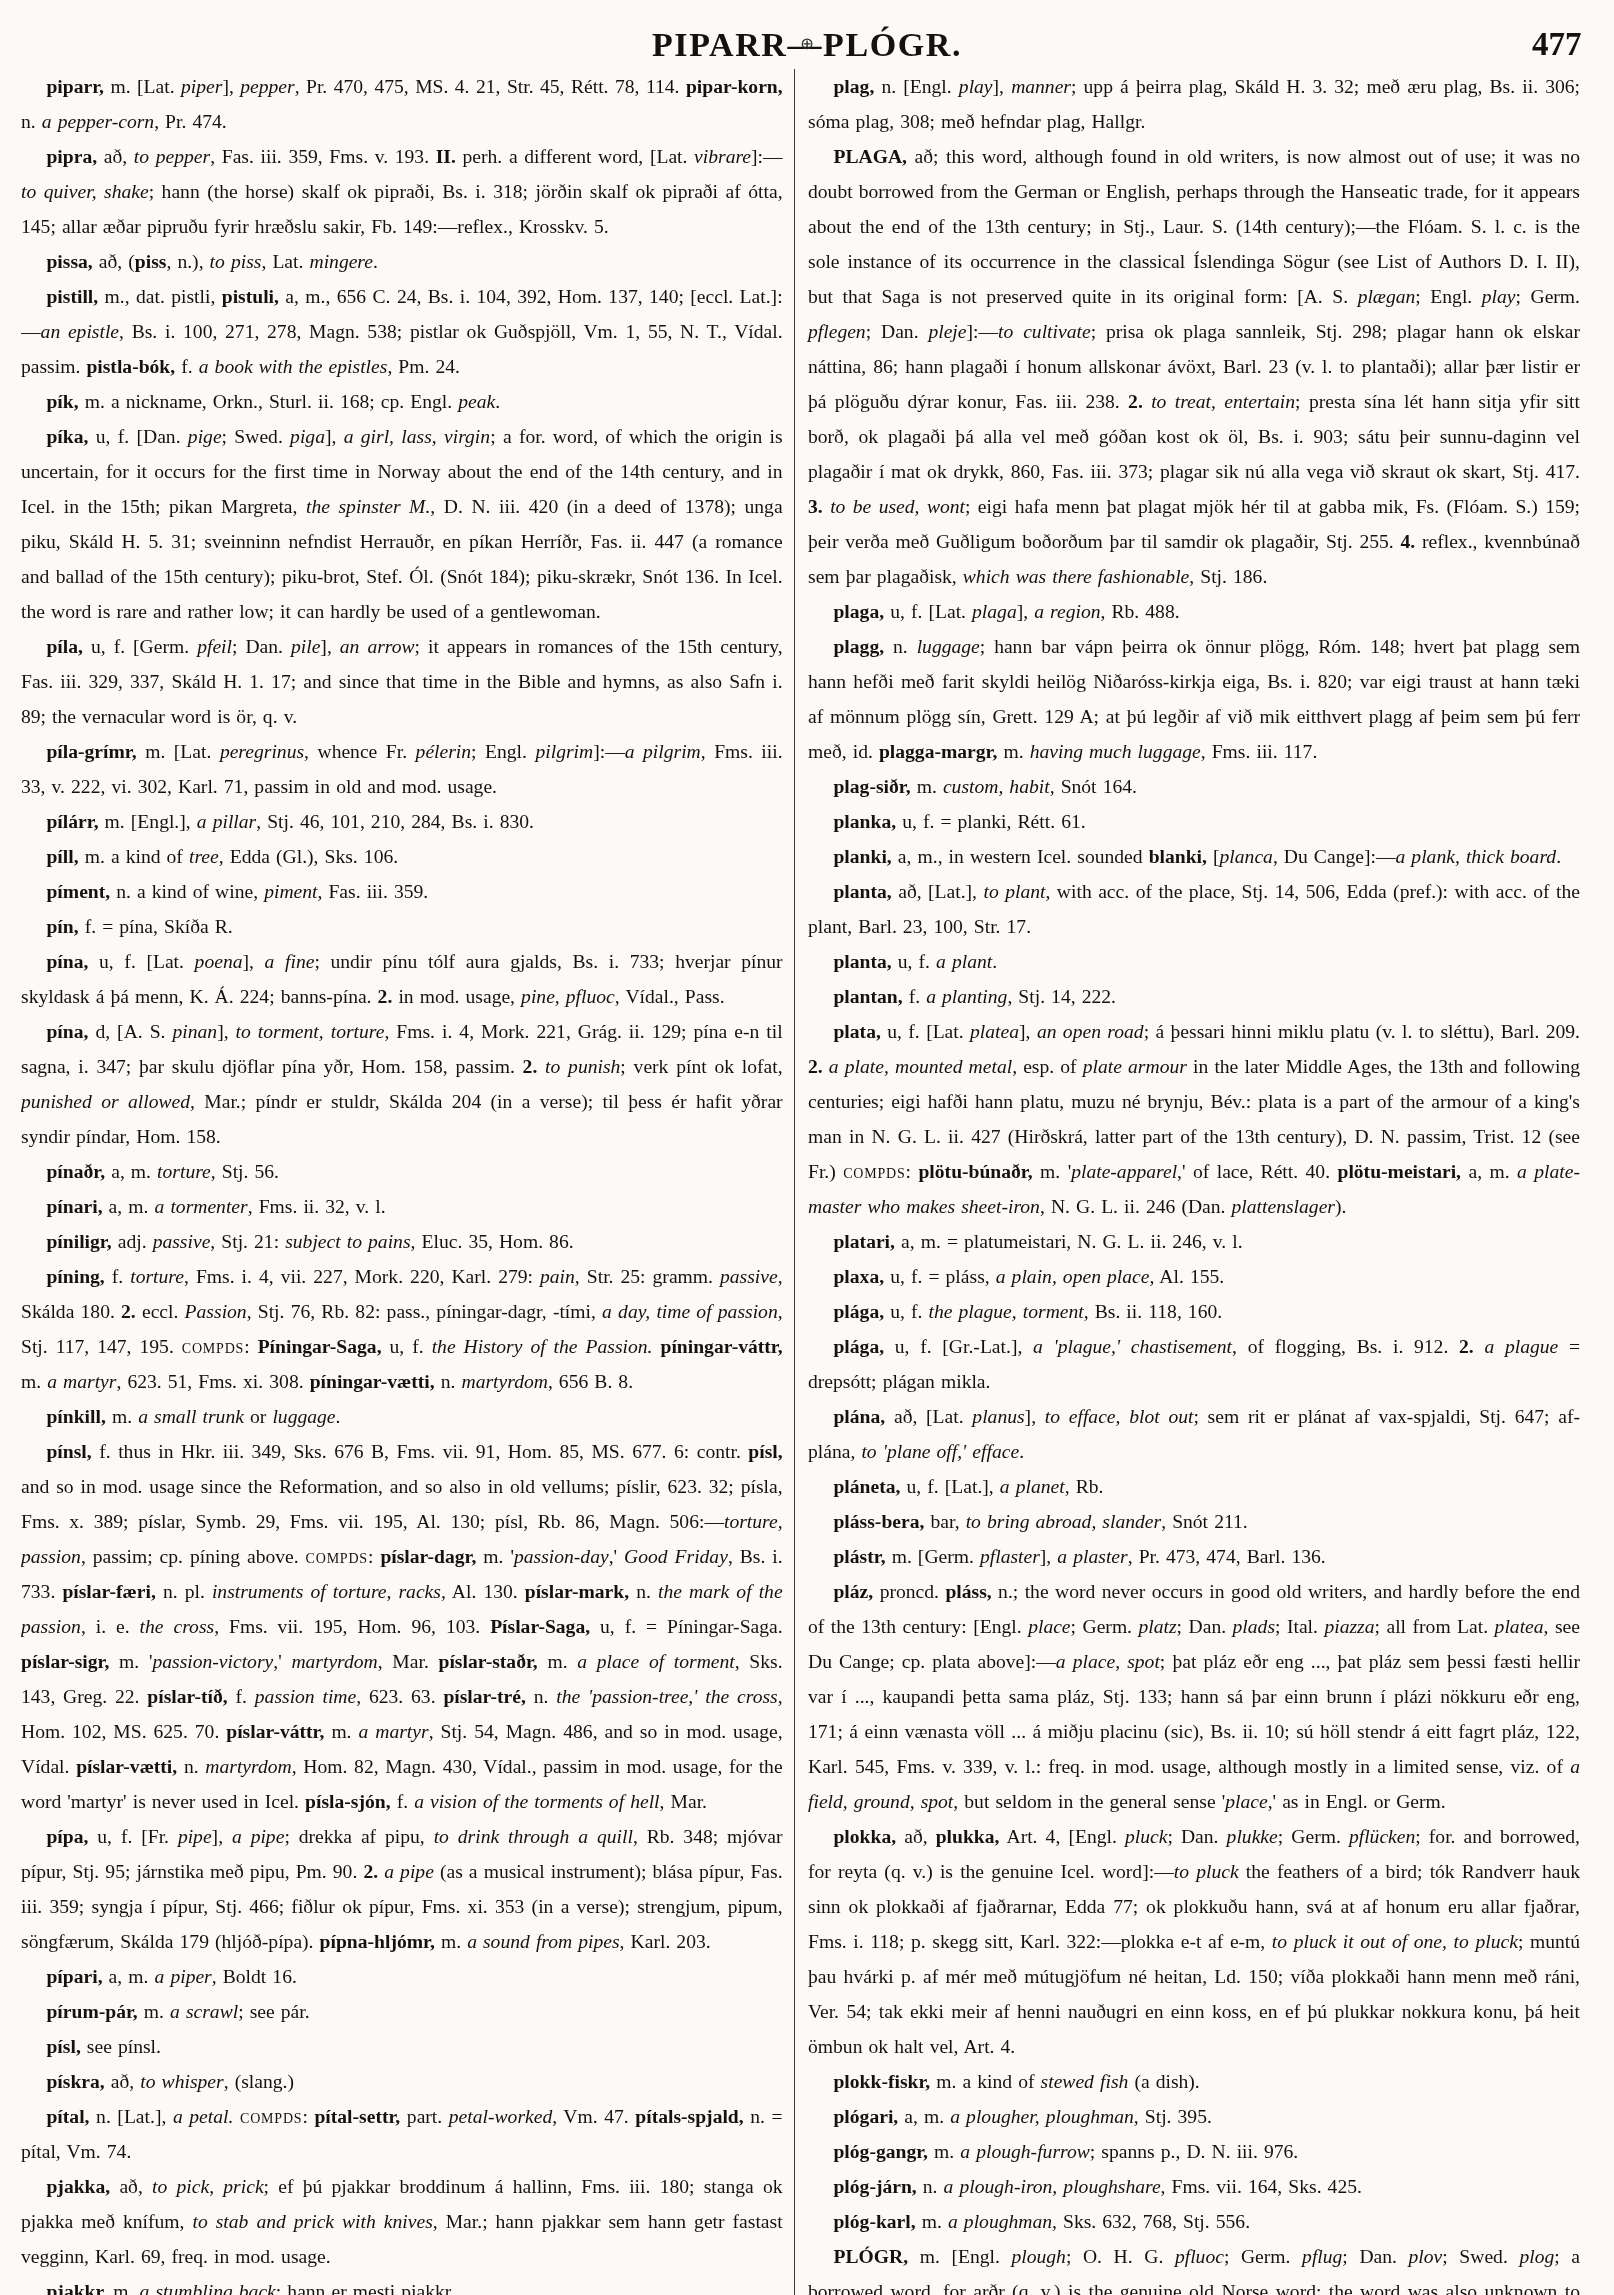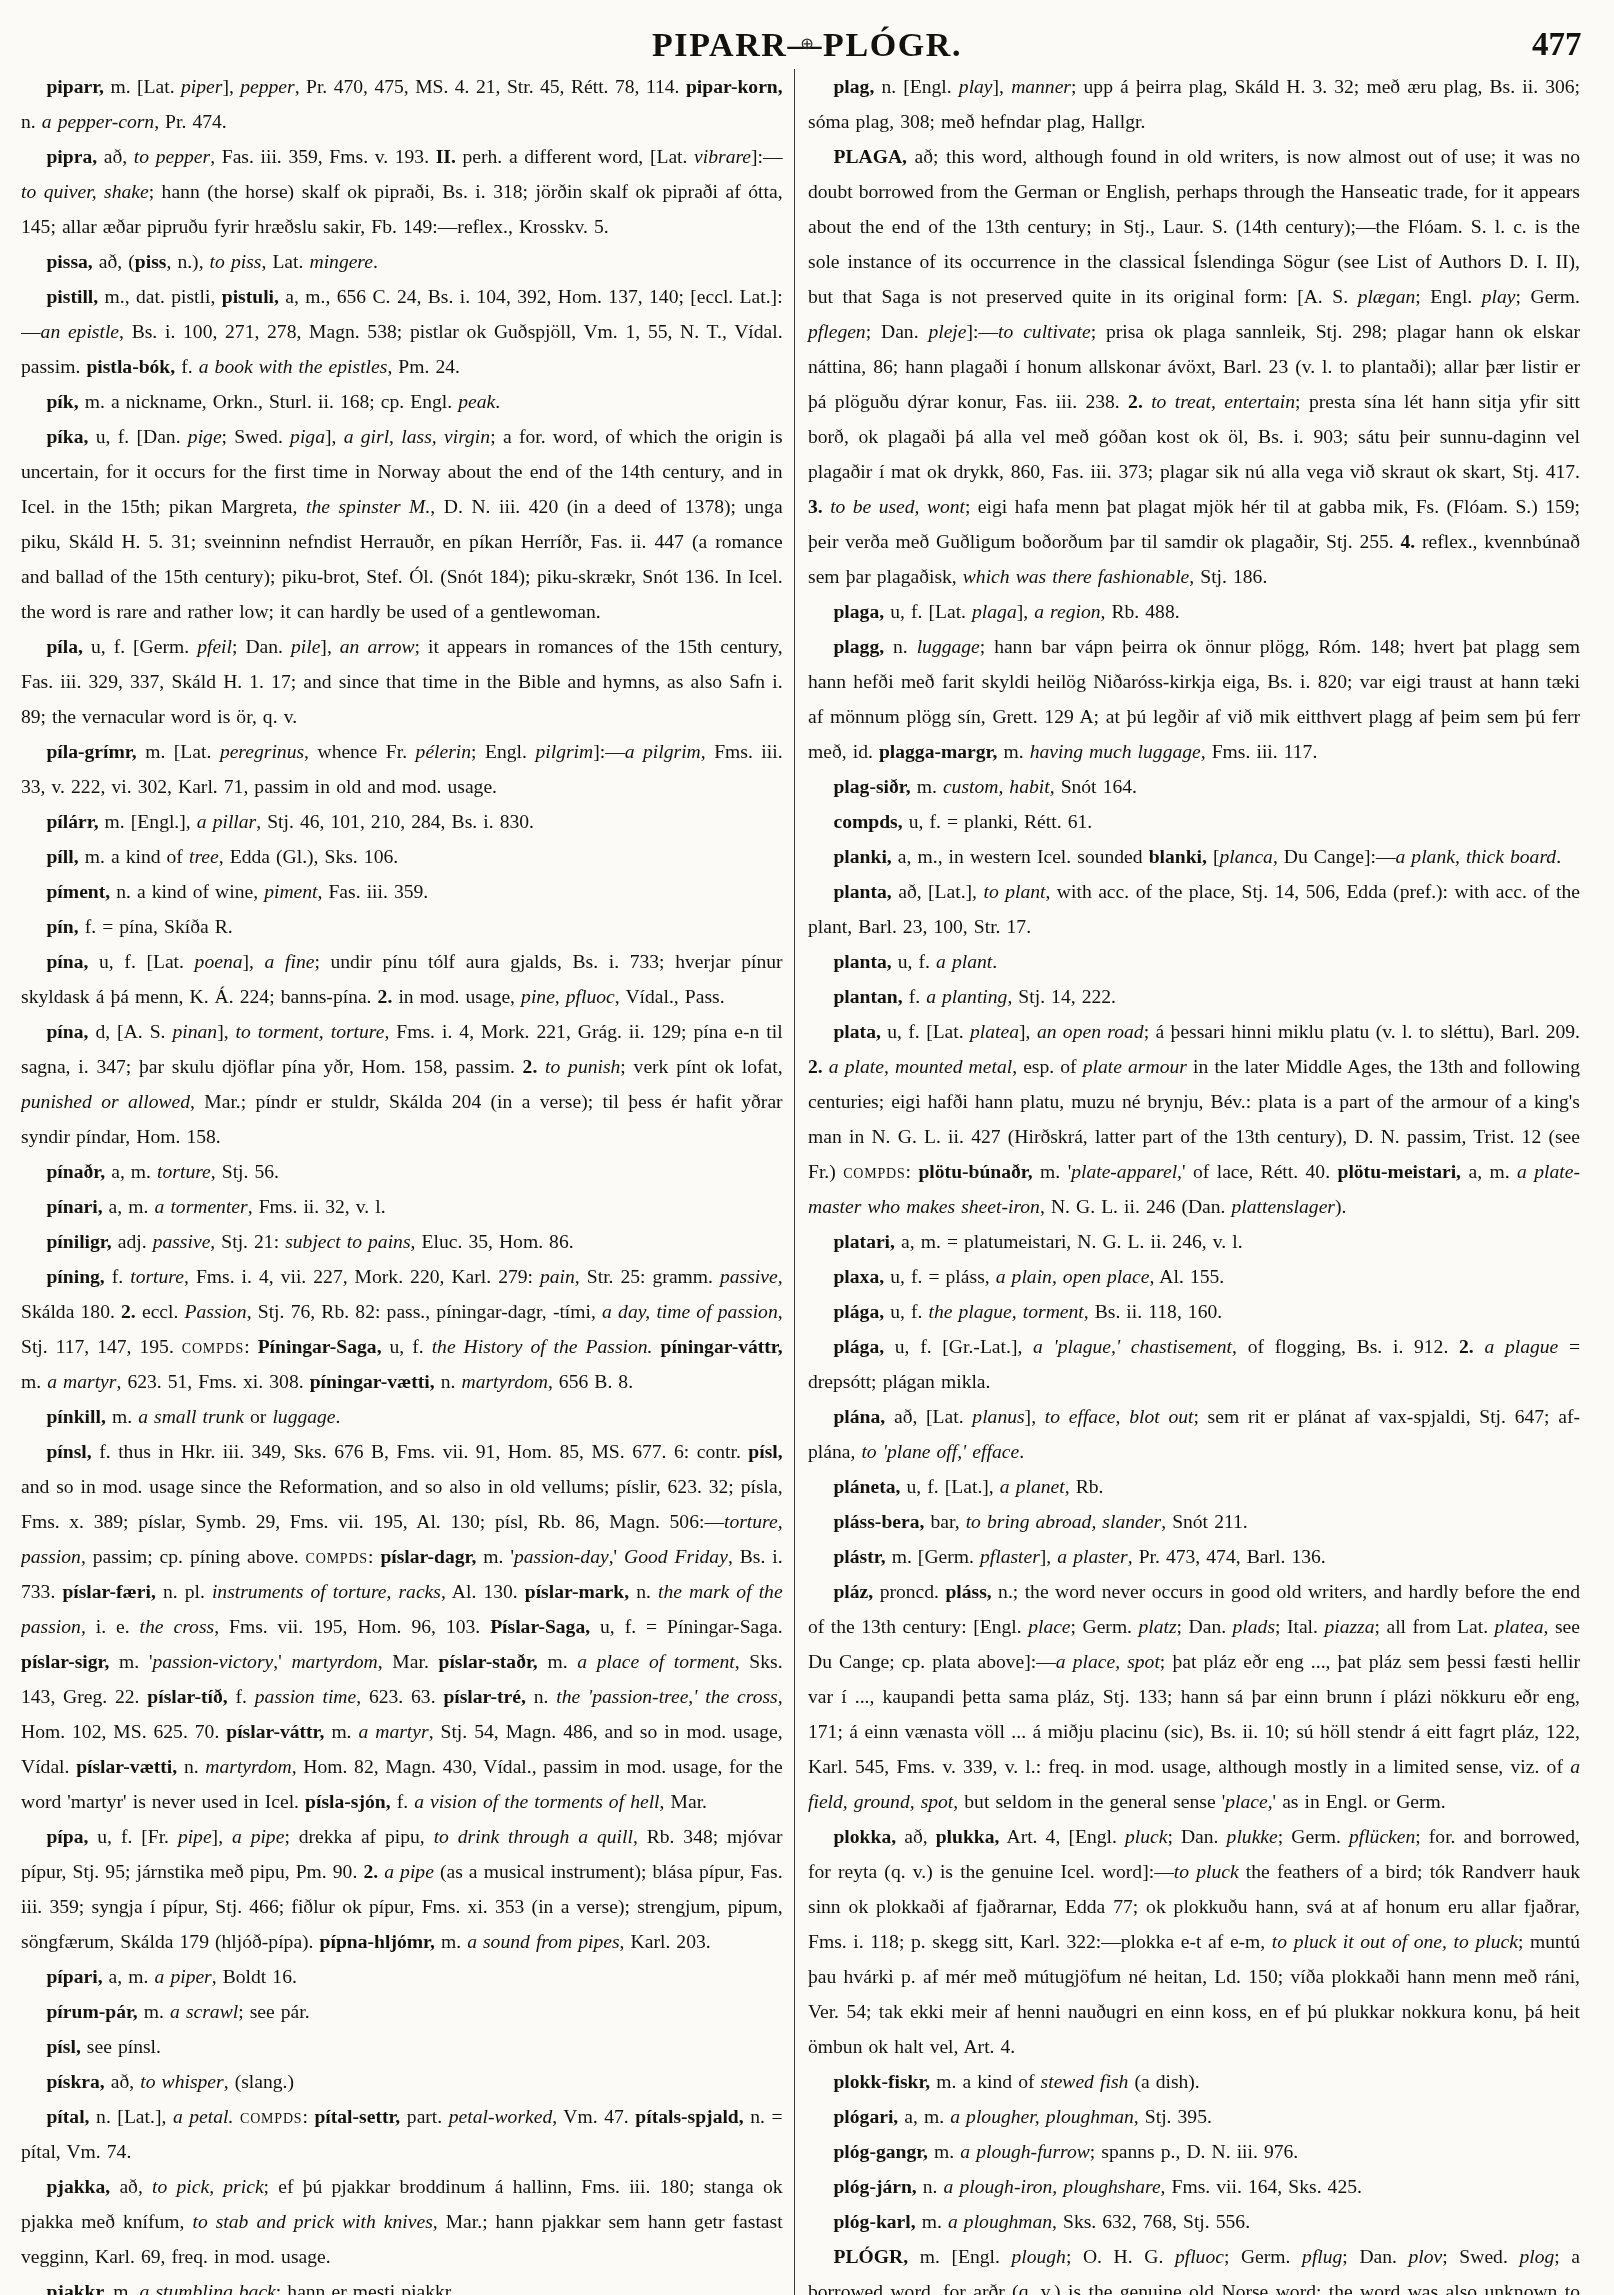--- a/index.html
+++ b/index.html
@@ -92,21 +92,21 @@
         <p class="entry"><span class="b">pjakkr,</span><span> m. </span><span class="i">a stumbling back</span><span>; hann er mesti pjakkr.</span></p>
         <p class="entry"><span class="b">pjátr,</span><span> n. </span><span class="i">pewter</span><span>, Bs. ii. 322.</span></p>
         <p class="entry"><span class="b">pjönkur,</span><span> f. pl. </span><span class="i">luggage</span><span>, esp. of a beggar's </span><span class="i">bundle, pack, truss</span><span>.</span></p>
       </div>
     <div class="col col-right" id="col-right">
         <p class="entry"><span class="b">plag,</span><span> n. [Engl. </span><span class="i">play</span><span>], </span><span class="i">manner</span><span>; upp á þeirra plag, Skáld H. 3. 32; með æru plag, Bs. ii. 306; sóma plag, 308; með hefndar plag, Hallgr.</span></p>
         <p class="entry"><span class="b">PLAGA,</span><span> að; this word, although found in old writers, is now almost out of use; it was no doubt borrowed from the German or English, perhaps through the Hanseatic trade, for it appears about the end of the 13th century; in Stj., Laur. S. (14th century);—the Flóam. S. l. c. is the sole instance of its occurrence in the classical Íslendinga Sögur (see List of Authors D. I. II), but that Saga is not preserved quite in its original form: [A. S. </span><span class="i">plægan</span><span>; Engl. </span><span class="i">play</span><span>; Germ. </span><span class="i">pflegen</span><span>; Dan. </span><span class="i">pleje</span><span>]:—</span><span class="i">to cultivate</span><span>; prisa ok plaga sannleik, Stj. 298; plagar hann ok elskar náttina, 86; hann plagaði í honum allskonar ávöxt, Barl. 23 (v. l. to plantaði); allar þær listir er þá plöguðu dýrar konur, Fas. iii. 238.  </span><span class="b">2.</span><span> </span><span class="i">to treat, entertain</span><span>; presta sína lét hann sitja yfir sitt borð, ok plagaði þá alla vel með góðan kost ok öl, Bs. i. 903; sátu þeir sunnu-daginn vel plagaðir í mat ok drykk, 860, Fas. iii. 373; plagar sik nú alla vega við skraut ok skart, Stj. 417.  </span><span class="b">3.</span><span> </span><span class="i">to be used, wont</span><span>; eigi hafa menn þat plagat mjök hér til at gabba mik, Fs. (Flóam. S.) 159; þeir verða með Guðligum boðorðum þar til samdir ok plagaðir, Stj. 255.  </span><span class="b">4.</span><span> reflex., kvennbúnað sem þar plagaðisk, </span><span class="i">which was there fashionable</span><span>, Stj. 186.</span></p>
         <p class="entry"><span class="b">plaga,</span><span> u, f. [Lat. </span><span class="i">plaga</span><span>], </span><span class="i">a region</span><span>, Rb. 488.</span></p>
         <p class="entry"><span class="b">plagg,</span><span> n. </span><span class="i">luggage</span><span>; hann bar vápn þeirra ok önnur plögg, Róm. 148; hvert þat plagg sem hann hefði með farit skyldi heilög Niðaróss-kirkja eiga, Bs. i. 820; var eigi traust at hann tæki af mönnum plögg sín, Grett. 129 A; at þú legðir af við mik eitthvert plagg af þeim sem þú ferr með, id.  </span><span class="b">plagga-margr,</span><span> m. </span><span class="i">having much luggage</span><span>, Fms. iii. 117.</span></p>
         <p class="entry"><span class="b">plag-siðr,</span><span> m. </span><span class="i">custom, habit</span><span>, Snót 164.</span></p>
-        <p class="entry"><span class="b">compds,</span><span> u, f. = planki, Rétt. 61.</span></p>
+        <p class="entry"><span class="b">planka,</span><span> u, f. = planki, Rétt. 61.</span></p>
         <p class="entry"><span class="b">planki,</span><span> a, m., in western Icel. sounded </span><span class="b">blanki,</span><span> [</span><span class="i">planca</span><span>, Du Cange]:—</span><span class="i">a plank, thick board</span><span>.</span></p>
         <p class="entry"><span class="b">planta,</span><span> að, [Lat.], </span><span class="i">to plant</span><span>, with acc. of the place, Stj. 14, 506, Edda (pref.): with acc. of the plant, Barl. 23, 100, Str. 17.</span></p>
         <p class="entry"><span class="b">planta,</span><span> u, f. </span><span class="i">a plant</span><span>.</span></p>
         <p class="entry"><span class="b">plantan,</span><span> f. </span><span class="i">a planting</span><span>, Stj. 14, 222.</span></p>
         <p class="entry"><span class="b">plata,</span><span> u, f. [Lat. </span><span class="i">platea</span><span>], </span><span class="i">an open road</span><span>; á þessari hinni miklu platu (v. l. to sléttu), Barl. 209.  </span><span class="b">2.</span><span> </span><span class="i">a plate, mounted metal</span><span>, esp. of </span><span class="i">plate armour</span><span> in the later Middle Ages, the 13th and following centuries; eigi hafði hann platu, muzu né brynju, Bév.: plata is a part of the armour of a king's man in N. G. L. ii. 427 (Hirðskrá, latter part of the 13th century), D. N. passim, Trist. 12 (see Fr.)  </span><span class="sc">compds</span><span>: </span><span class="b">plötu-búnaðr,</span><span> m. '</span><span class="i">plate-apparel</span><span>,' of lace, Rétt. 40.  </span><span class="b">plötu-meistari,</span><span> a, m. </span><span class="i">a plate-master who makes sheet-iron</span><span>, N. G. L. ii. 246 (Dan. </span><span class="i">plattenslager</span><span>).</span></p>
         <p class="entry"><span class="b">platari,</span><span> a, m. = platumeistari, N. G. L. ii. 246, v. l.</span></p>
         <p class="entry"><span class="b">plaxa,</span><span> u, f. = pláss, </span><span class="i">a plain, open place</span><span>, Al. 155.</span></p>
         <p class="entry"><span class="b">plága,</span><span> u, f. </span><span class="i">the plague, torment</span><span>, Bs. ii. 118, 160.</span></p>
         <p class="entry"><span class="b">plága,</span><span> u, f. [Gr.-Lat.], </span><span class="i">a 'plague,' chastisement</span><span>, of flogging, Bs. i. 912.  </span><span class="b">2.</span><span> </span><span class="i">a plague</span><span> = drepsótt; plágan mikla.</span></p>
         <p class="entry"><span class="b">plána,</span><span> að, [Lat. </span><span class="i">planus</span><span>], </span><span class="i">to efface, blot out</span><span>; sem rit er plánat af vax-spjaldi, Stj. 647; af-plána, </span><span class="i">to 'plane off,' efface</span><span>.</span></p>

